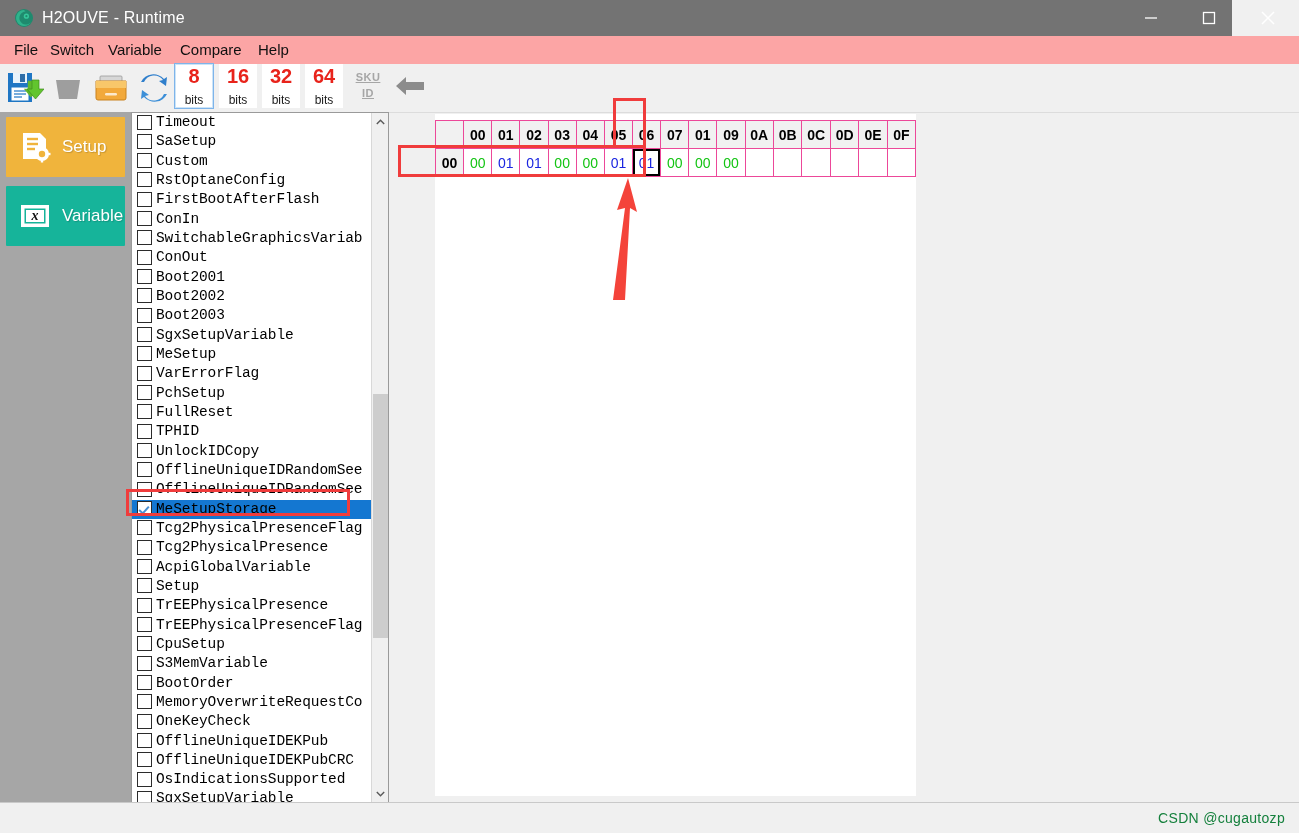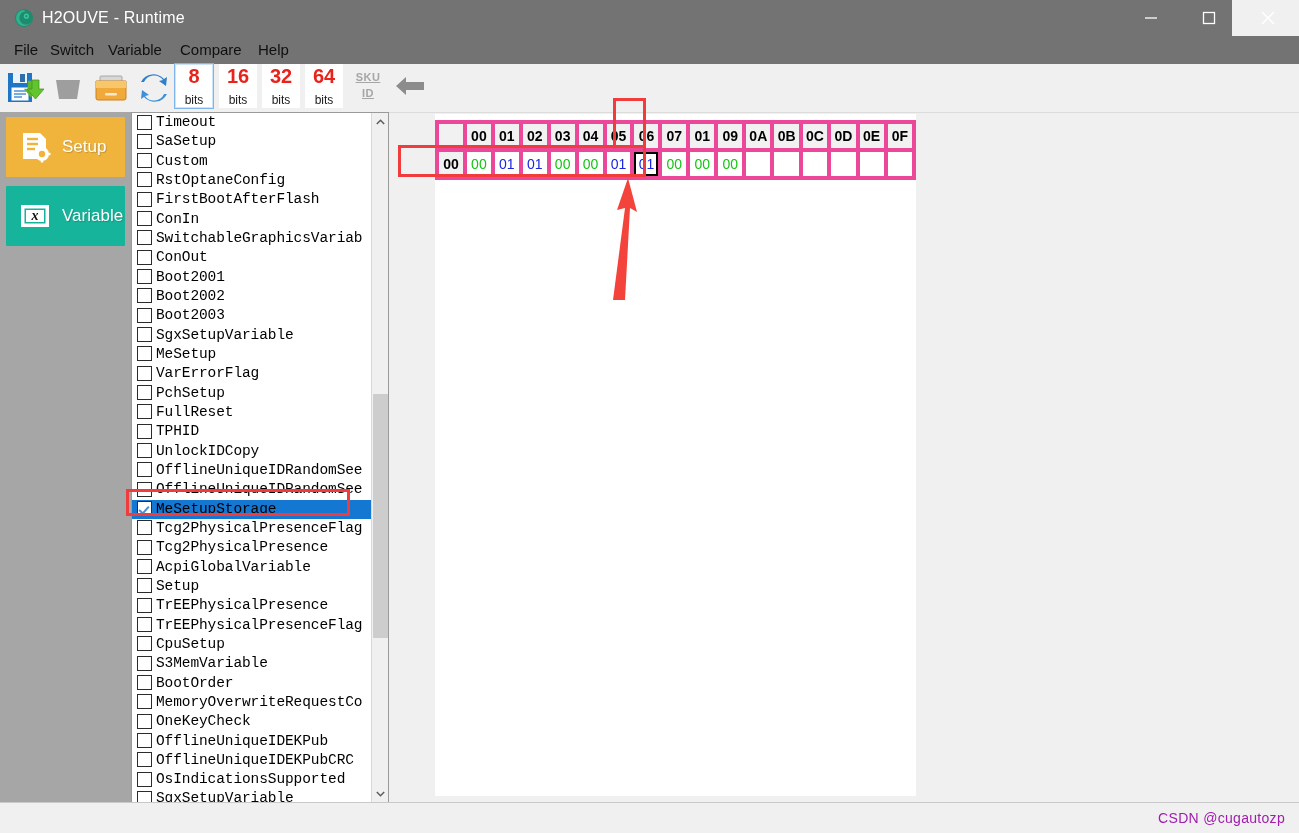--- a/index.html
+++ b/index.html
@@ -29,21 +29,21 @@
     display:flex;align-items:center;justify-content:center;
     color:#ffffff;
   }
   .winbtn.min{left:1128px;}
   .winbtn.max{left:1186px;}
   .winbtn.close{left:1245px;}
 
   
   .menubar{
     position:absolute;left:0;top:36px;width:1299px;height:28px;
-    background:#737373;border-bottom:1px solid #ffffff;
+    background:#fca5a5;border-bottom:1px solid #ffffff;
   }
   .menuitem{
     position:absolute;top:0;height:28px;line-height:28px;
     font-size:15px;color:#101010;padding:0 8px;
   }
 
   
   .toolbar{
     position:absolute;left:0;top:64px;width:1299px;height:48px;
     background:#f0f0f0;border-bottom:1px solid #dcdcdc;
@@ -142,21 +142,21 @@
     position:absolute;left:435px;top:114px;width:481px;height:682px;
     background:#ffffff;
   }
   .hexgrid{
     position:absolute;left:0px;top:6px;
     border-collapse:collapse;
     font-family:"Liberation Sans",sans-serif;
   }
   .hexgrid td,.hexgrid th{
     width:29.8px;height:28px;padding:0;text-align:center;
-    border:4px solid #ec4899;font-size:14px;box-sizing:border-box;
+    border:1px solid #ec4899;font-size:14px;box-sizing:border-box;
   }
   .hexgrid th{background:#f1f1f1;color:#000000;font-weight:bold;}
   .hexgrid th.corner{background:#f1f1f1;}
   .hexgrid td.rowhdr{background:#f1f1f1;font-weight:bold;color:#000000;}
   .hexgrid td.val{background:#ffffff;font-weight:normal;}
   .hexgrid td.val.g{color:#13c413;}
   .hexgrid td.val.b{color:#1a25e0;}
   .hexgrid td.val.empty{color:transparent;}
   .hexgrid td.val.selcell{
     box-shadow:inset 0 0 0 2px #000000;
@@ -167,21 +167,21 @@
   .anno-rect{border:3px solid #f03c3c;box-sizing:border-box;}
   svg.anno-arrow{position:absolute;left:595px;top:168px;}
 
   
   .statusbar{
     position:absolute;left:0;bottom:0;width:1299px;height:30px;
     background:#f0f0f0;border-top:1px solid #c9c9c9;
   }
   .watermark{
     position:absolute;right:14px;bottom:7px;
-    font-size:14px;color:#a21caf;letter-spacing:.3px;
+    font-size:14px;color:#15803d;letter-spacing:.3px;
   }
 </style>
 </head>
 <body>
 
 <div id="app">
 
   <div class="titlebar">
     <div class="title-icon">
       <svg width="20" height="20" viewBox="0 0 20 20">

